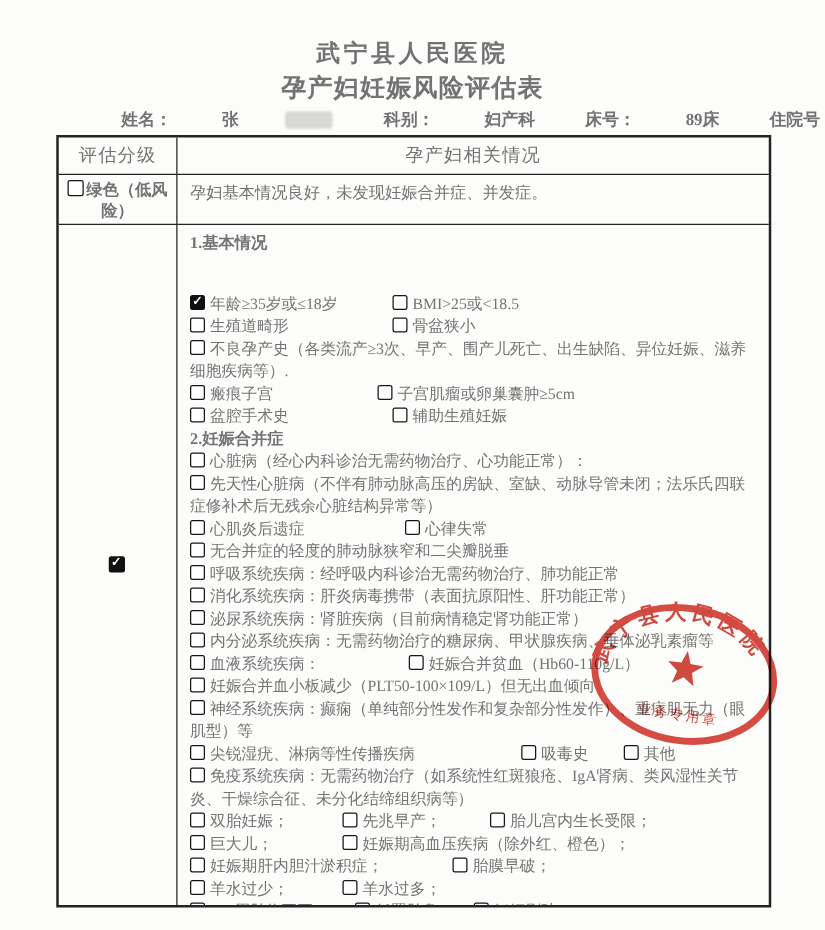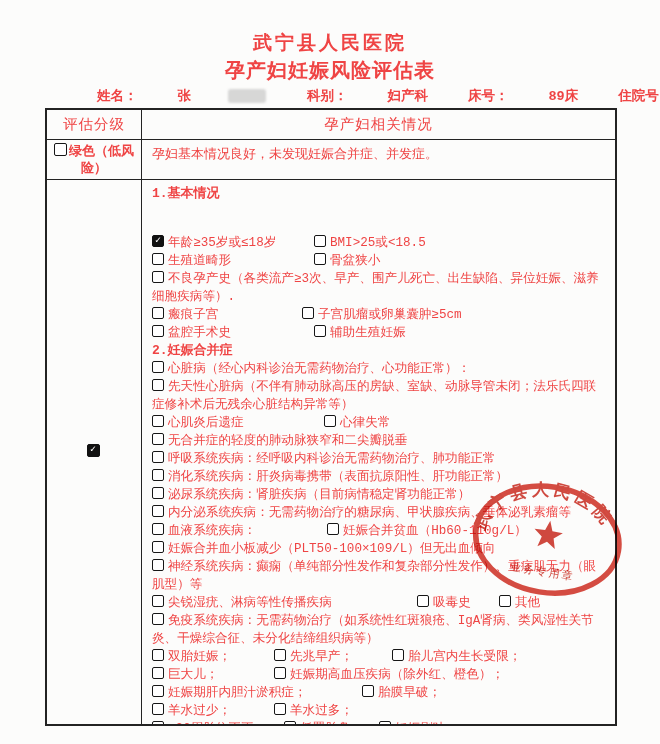--- a/index.html
+++ b/index.html
@@ -1,17 +1,17 @@
 <!DOCTYPE html>
 <html><head>
 <meta charset="utf-8">
 <style>
   html,body{margin:0;padding:0;background:#e9e9e7;}
   .page{position:relative;width:660px;height:744px;background:#fcfcfb;overflow:hidden;
-        font-family:Liberation Mono, monospace;color:#ef4444;}
+        font-family:Liberation Serif, serif;color:#737373;}
   .title1{position:absolute;top:30px;left:0;width:100%;text-align:center;
           font-size:19px;font-weight:bold;letter-spacing:3px;}
   .title2{position:absolute;top:57px;left:0;width:100%;text-align:center;
           font-size:20px;font-weight:bold;letter-spacing:1px;}
   .info{position:absolute;top:87px;left:97px;font-size:13.5px;font-weight:600;
         white-space:nowrap;display:flex;align-items:center;gap:40px;}
   .redact{display:inline-block;height:14px;background:#d7d7d6;border-radius:3px;
           filter:blur(1px);vertical-align:middle;}
   .redact.name{width:38px;margin-left:-3px;margin-right:1px;}
   .redact.adm{width:66px;margin-left:3px;}

